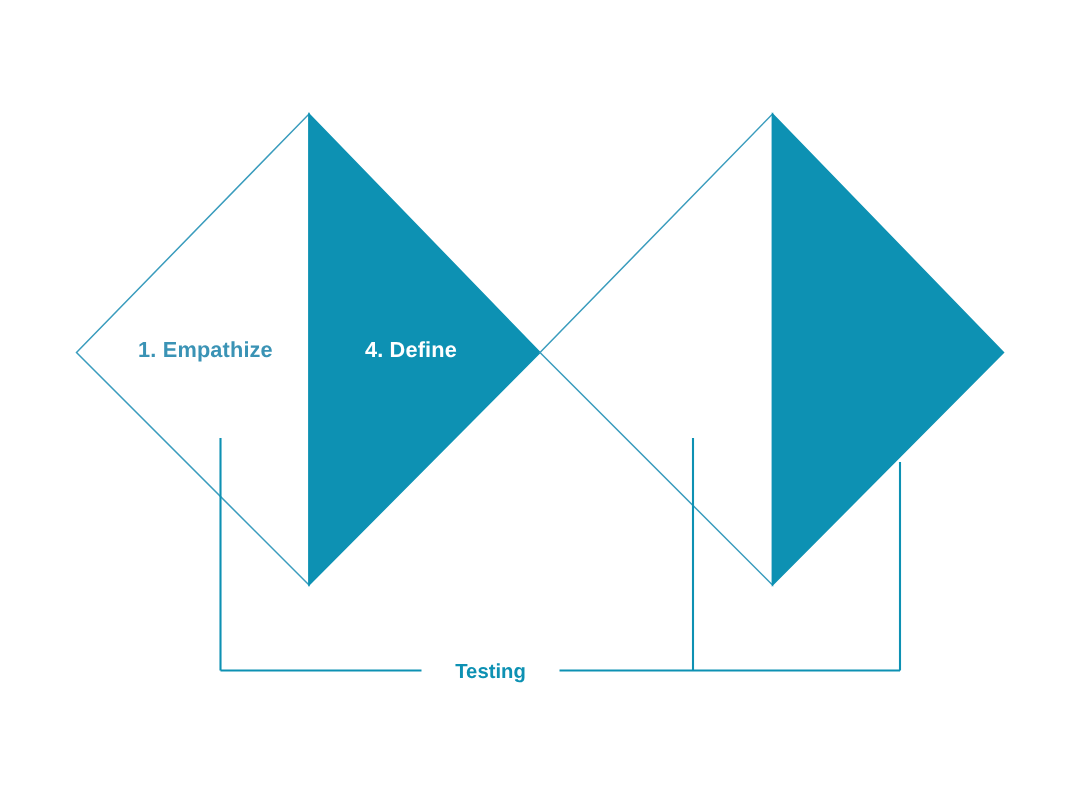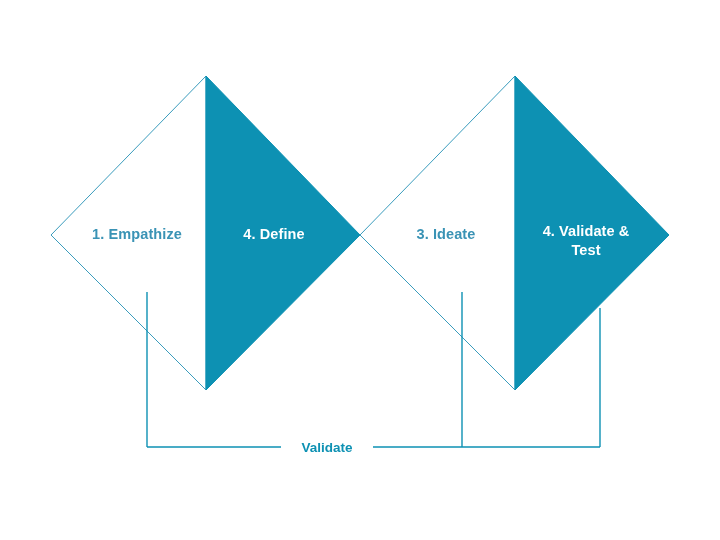--- a/index.html
+++ b/index.html
@@ -100,20 +100,17 @@
     <line x1="147" y1="447" x2="287" y2="447" stroke="#0d91b3" stroke-width="1.4"></line>
 
     <line x1="360" y1="447" x2="600" y2="447" stroke="#0d91b3" stroke-width="1.4"></line>
 
   </svg>
 
   <div class="stage-label label-outline" id="label-empathize">1. Empathize</div>
 
   <div class="stage-label label-filled" id="label-define">4. Define</div>
 
-  <div class="stage-label label-outline" id="label-ideate">3. Ideate</div>
 
-  <div class="stage-label label-filled" id="label-validate-test">4. Validate &amp;
-Test</div>
 
-  <div id="label-testing">Validate</div>
+  <div id="label-testing">Testing</div>
 
 </div>
 
 </body></html>

